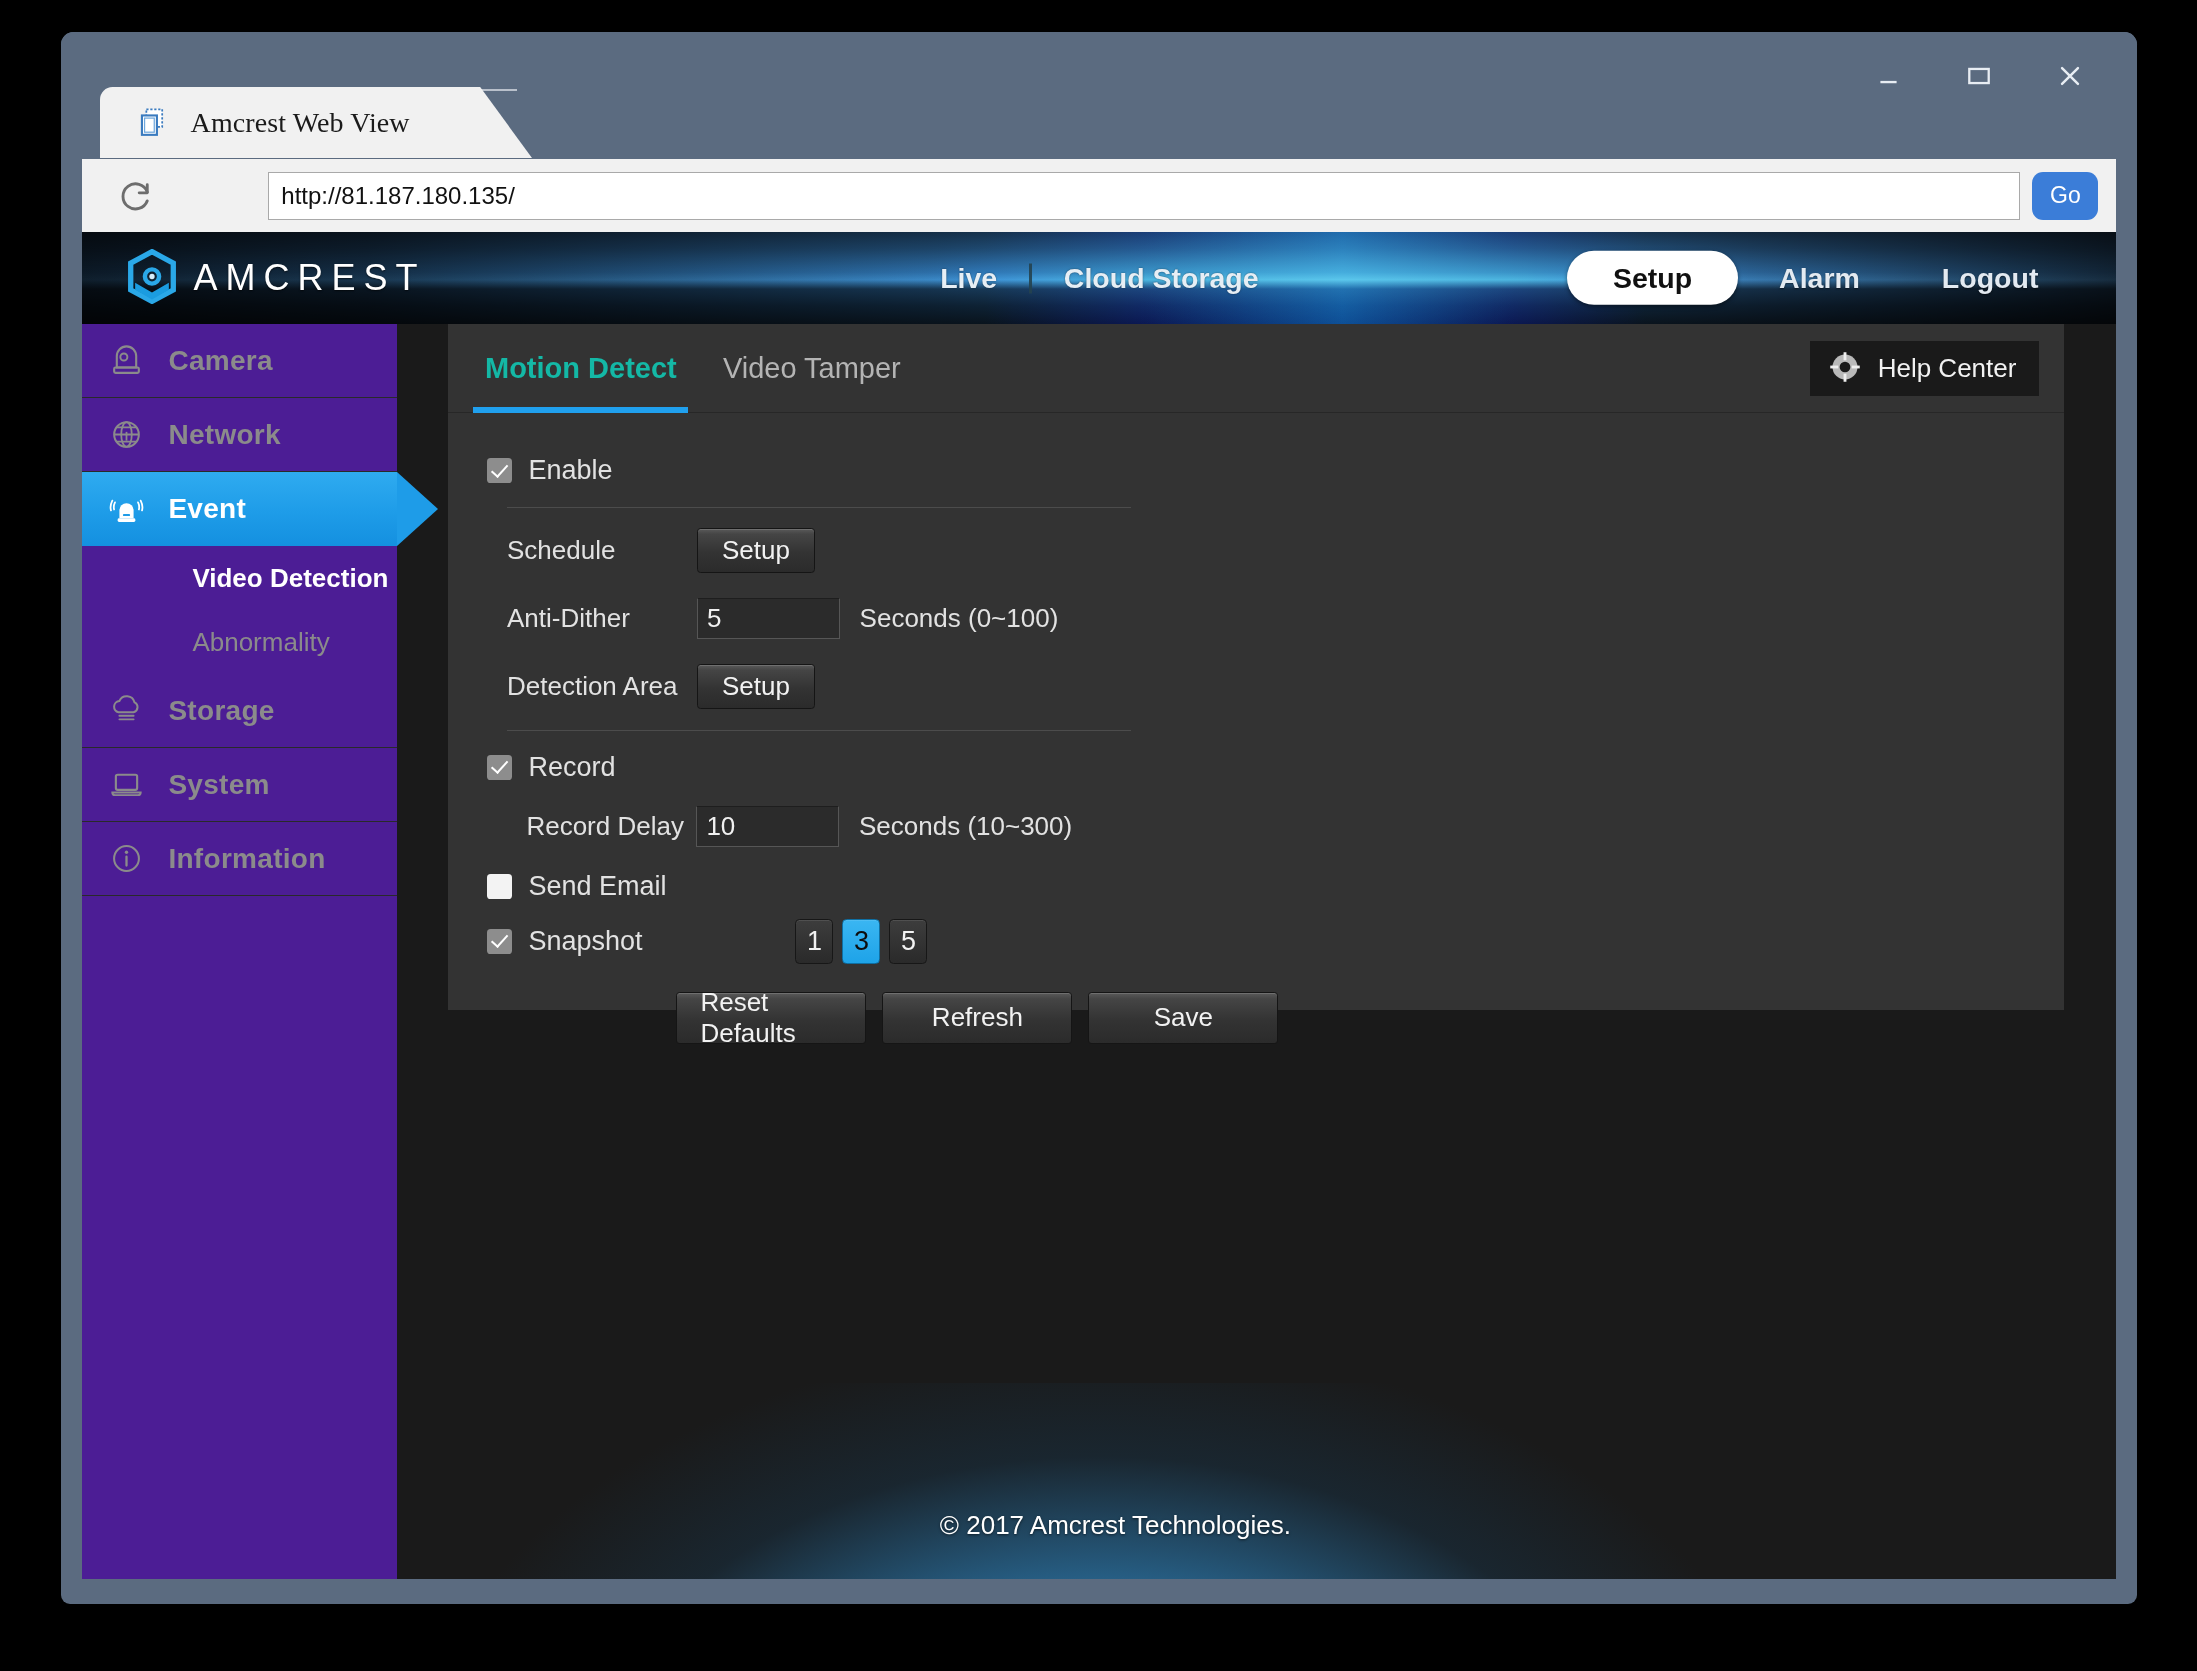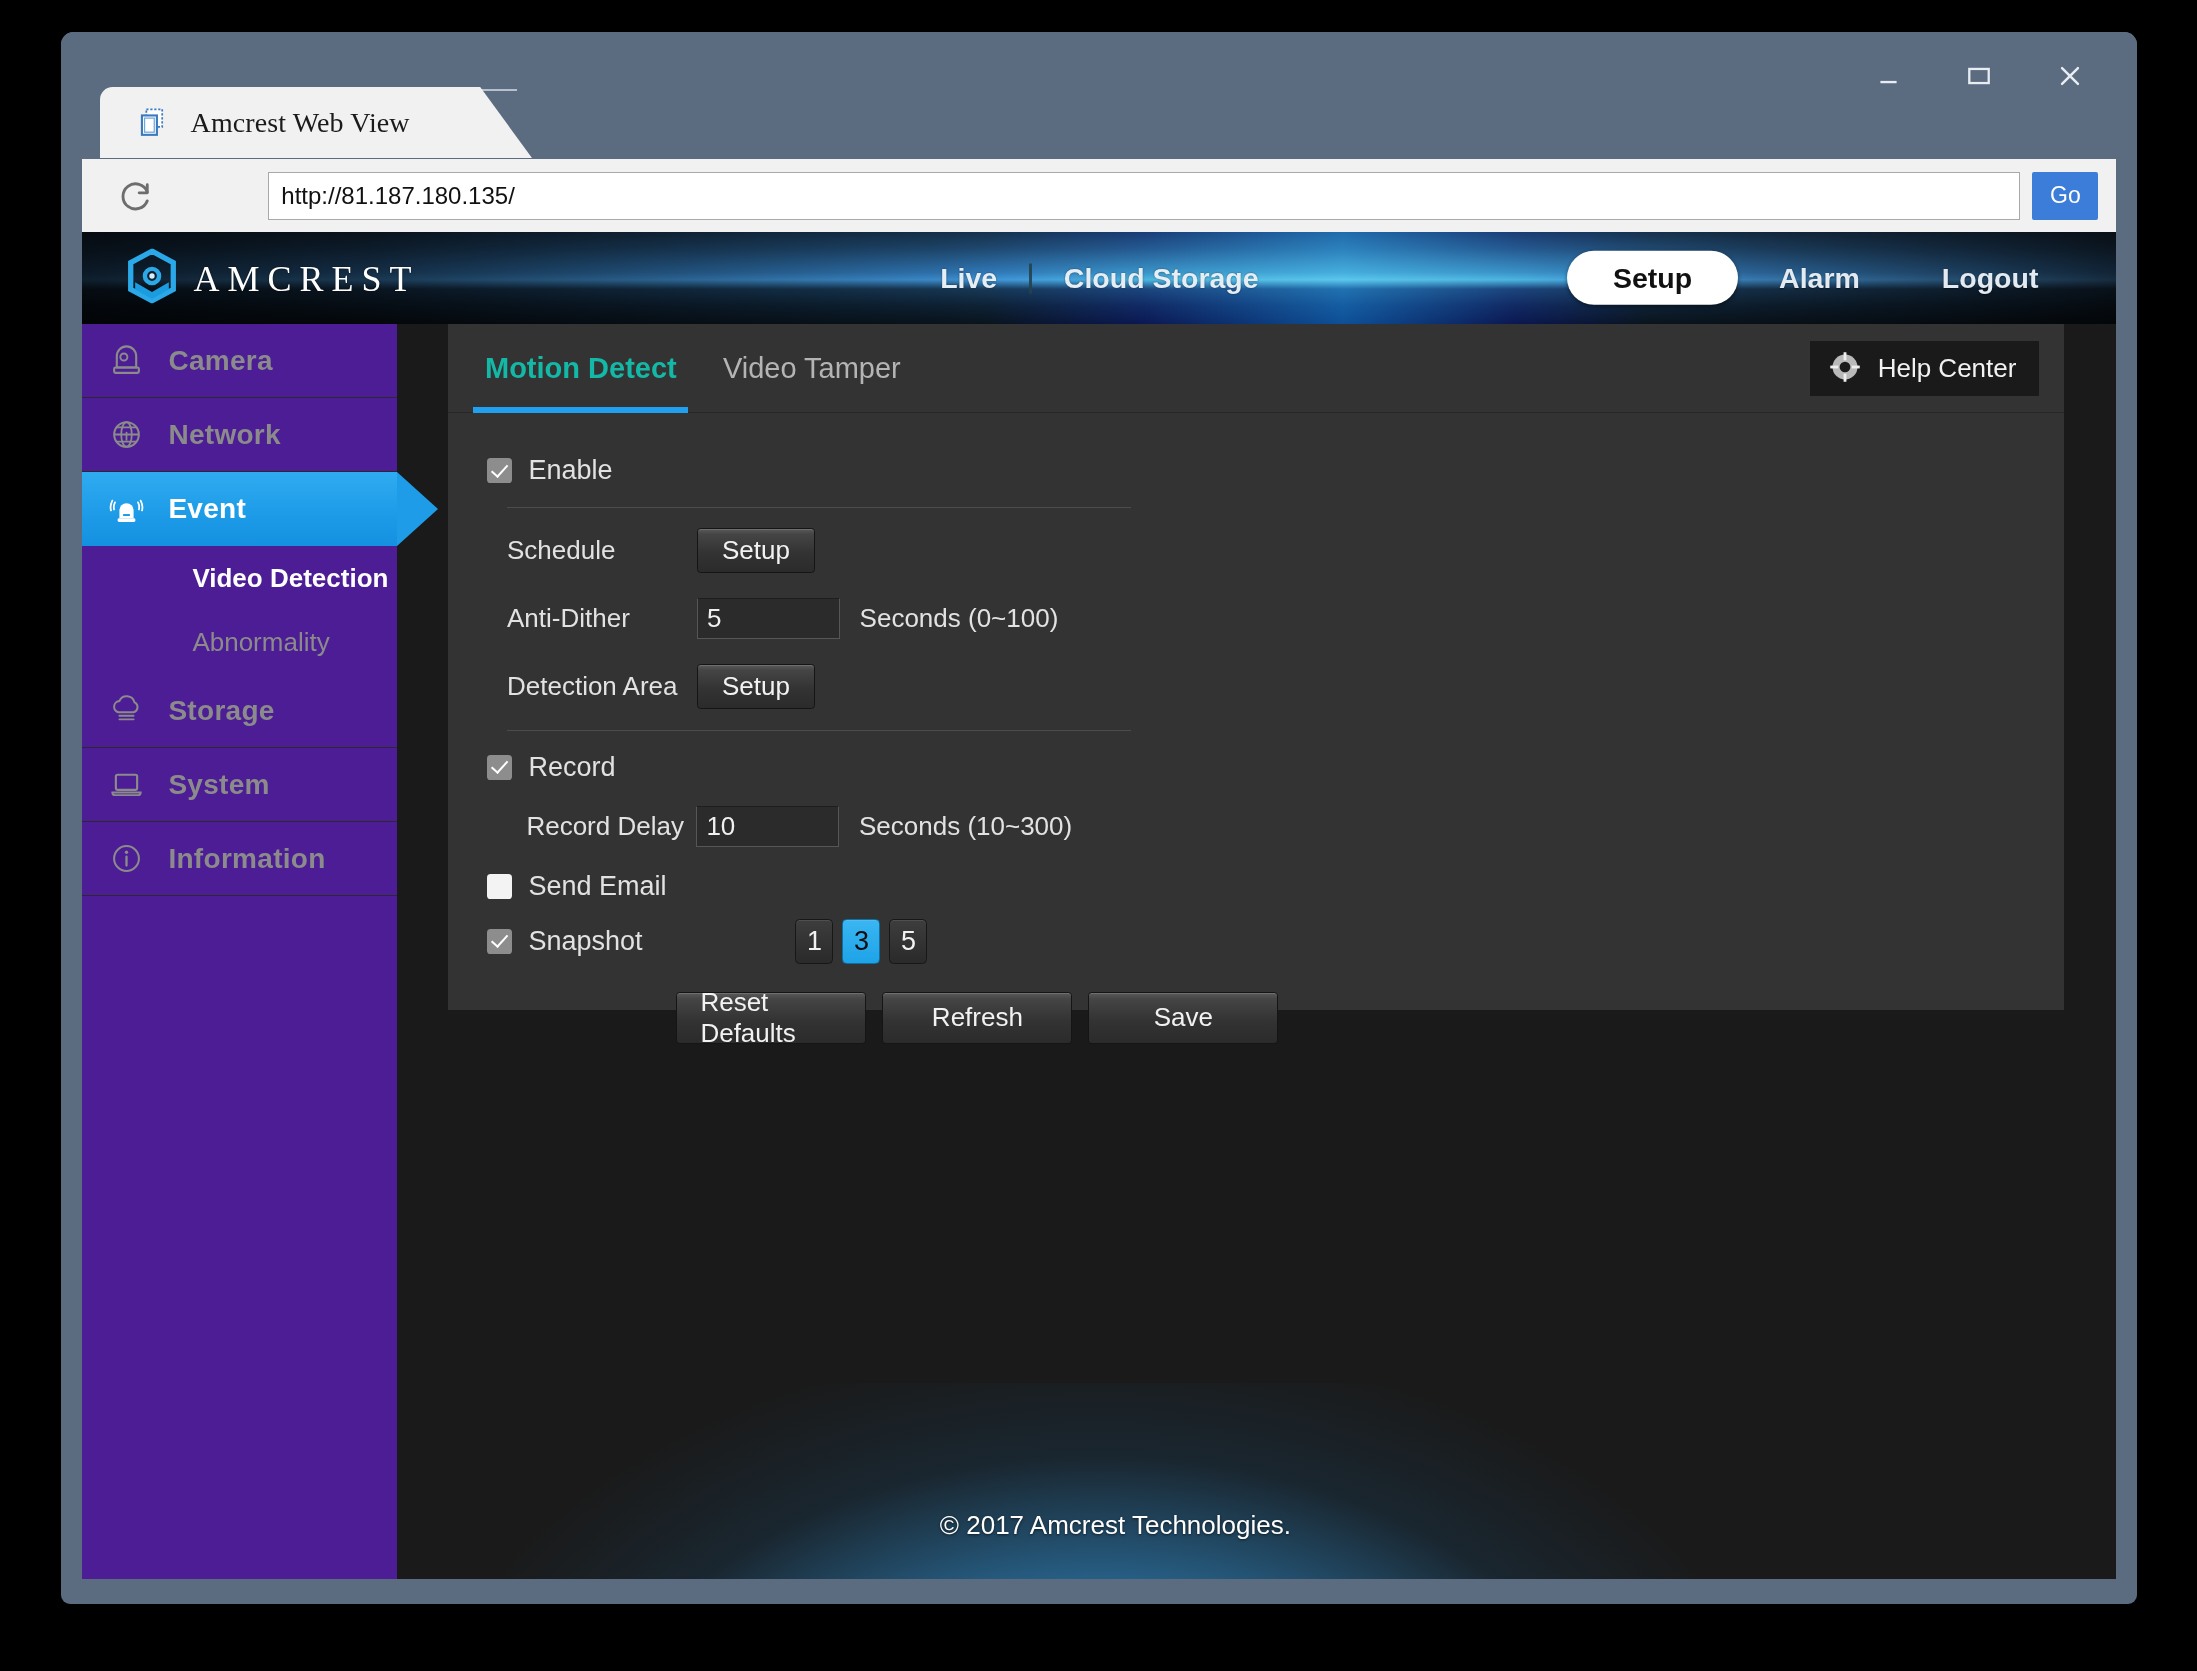--- a/index.html
+++ b/index.html
@@ -81,21 +81,21 @@
     padding: 0 12.5px; line-height: 46px;
     font-family: "Liberation Sans", sans-serif;
     white-space: nowrap; overflow: hidden;
   }
   .go-btn {
     flex: 0 0 auto; margin-left: 12.5px;
     width: 66px; height: 48px;
     background: #3b7dd8; color: #fff;
     font-size: 23px; font-weight: 400;
     display: flex; align-items: center; justify-content: center;
-    border-radius: 2px;
+    border-radius: 11px;
   }
 
   
   .page {
     position: absolute; left: 21.4px; top: 200px;
     width: 2034px; height: 1347px;
     background: #1a1a1a;
     overflow: hidden;
   }
   .page-glow {
@@ -109,21 +109,21 @@
   .amc-header {
     position: absolute; left: 0; top: 0; width: 100%; height: 92px;
     background:
       linear-gradient(to bottom,
         #2b3d4c 0%, #3b596f 18%, #5d93b6 44%, #7ab5d6 52%,
         #2d4556 62%, #1b2a35 80%, #12181d 100%),
       linear-gradient(to right, #10161b 0%, #1b2730 14%, #3d6076 42%, #5f9ec4 62%, #3a5568 82%, #181f25 100%);
     background-blend-mode: overlay, normal;
     display: flex; align-items: center;
   }
-  .amc-logo { position: absolute; left: 45px; top: 50%; transform: translateY(-50%); display: flex; align-items: center; gap: 16px; font-family: Liberation Serif, serif; }
+  .amc-logo { position: absolute; left: 45px; top: 50%; transform: translateY(-50%); display: flex; align-items: center; gap: 16px; }
   .logo-word {
     font-size: 36px; letter-spacing: 8px; color: #fff; font-weight: 400;
     text-shadow: 0 0.9px 1.8px rgba(0,0,0,.6);
   }
   .amc-centernav {
     position: absolute; left: 0; width: 100%; top: 50%; transform: translateY(-50%);
     display: flex; align-items: center; justify-content: center; gap: 0;
     pointer-events: none;
   }
   .amc-centernav > * { pointer-events: auto; }

